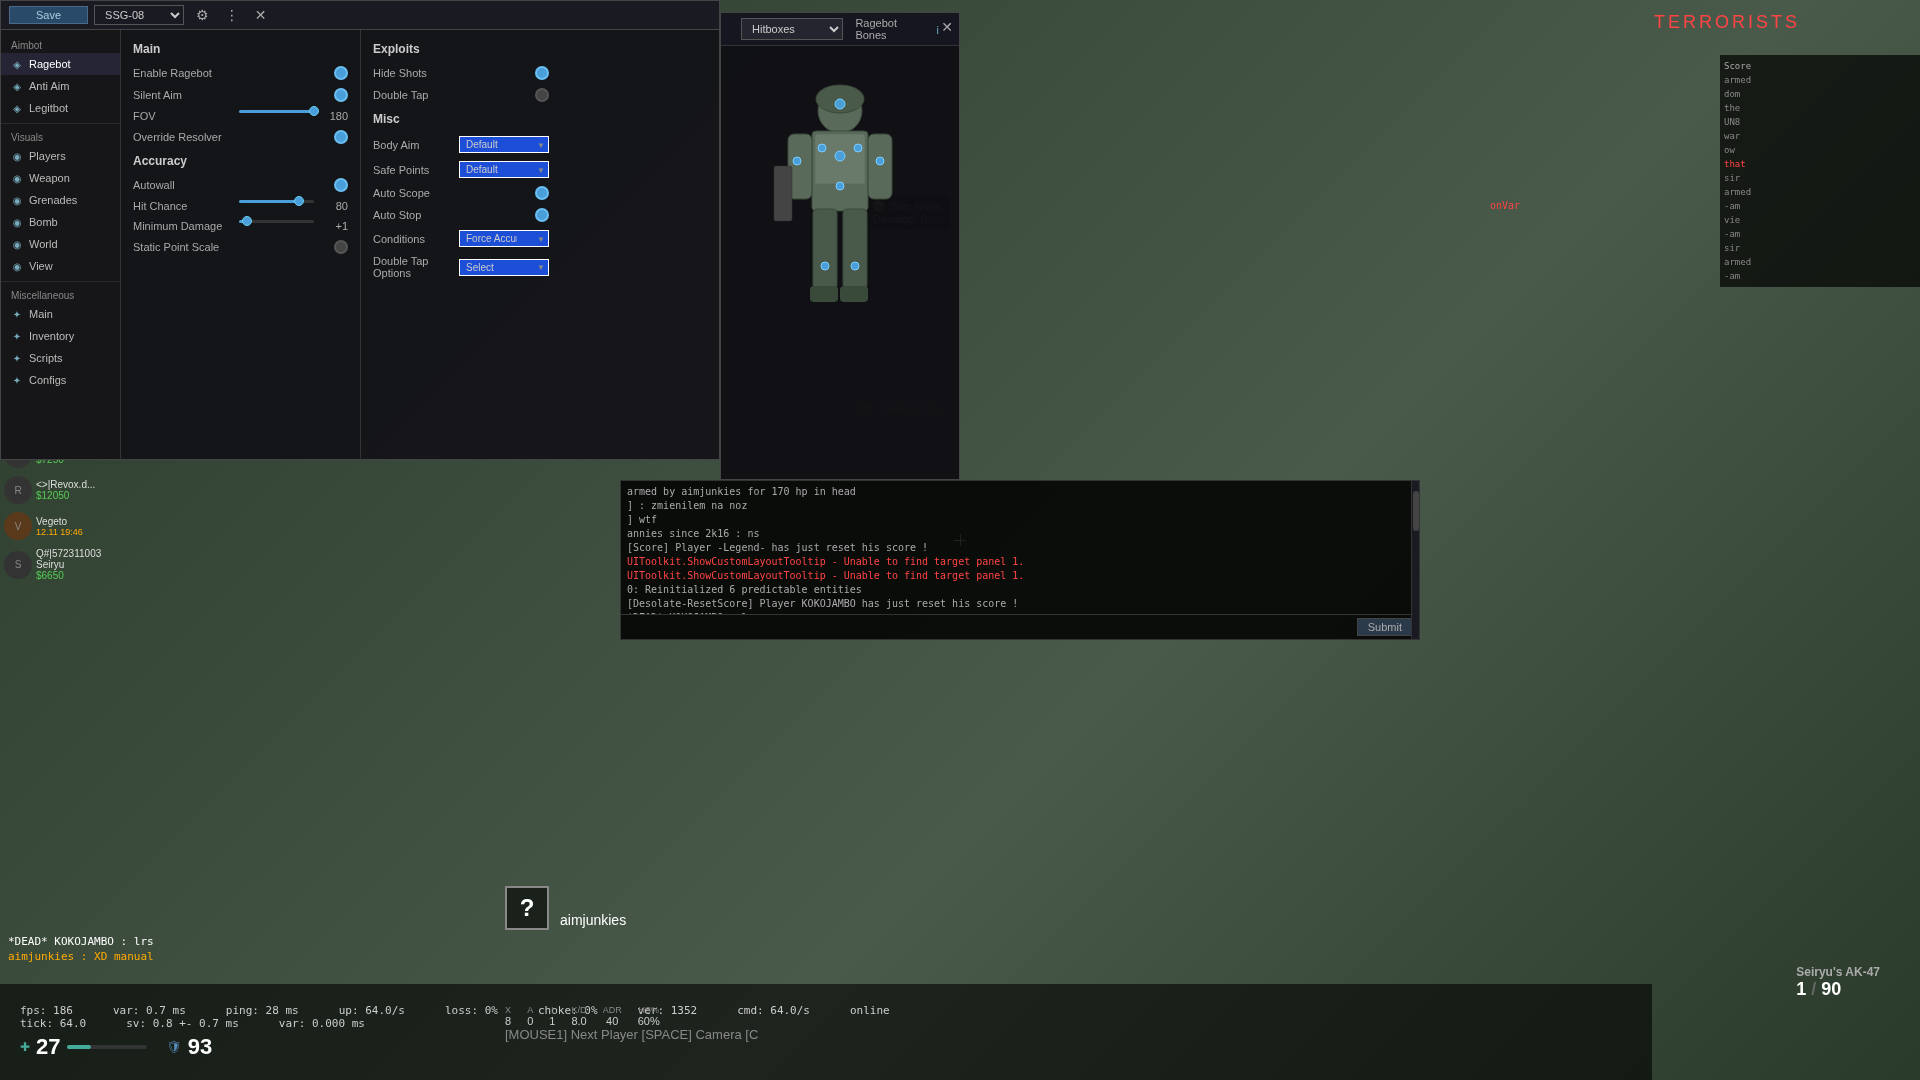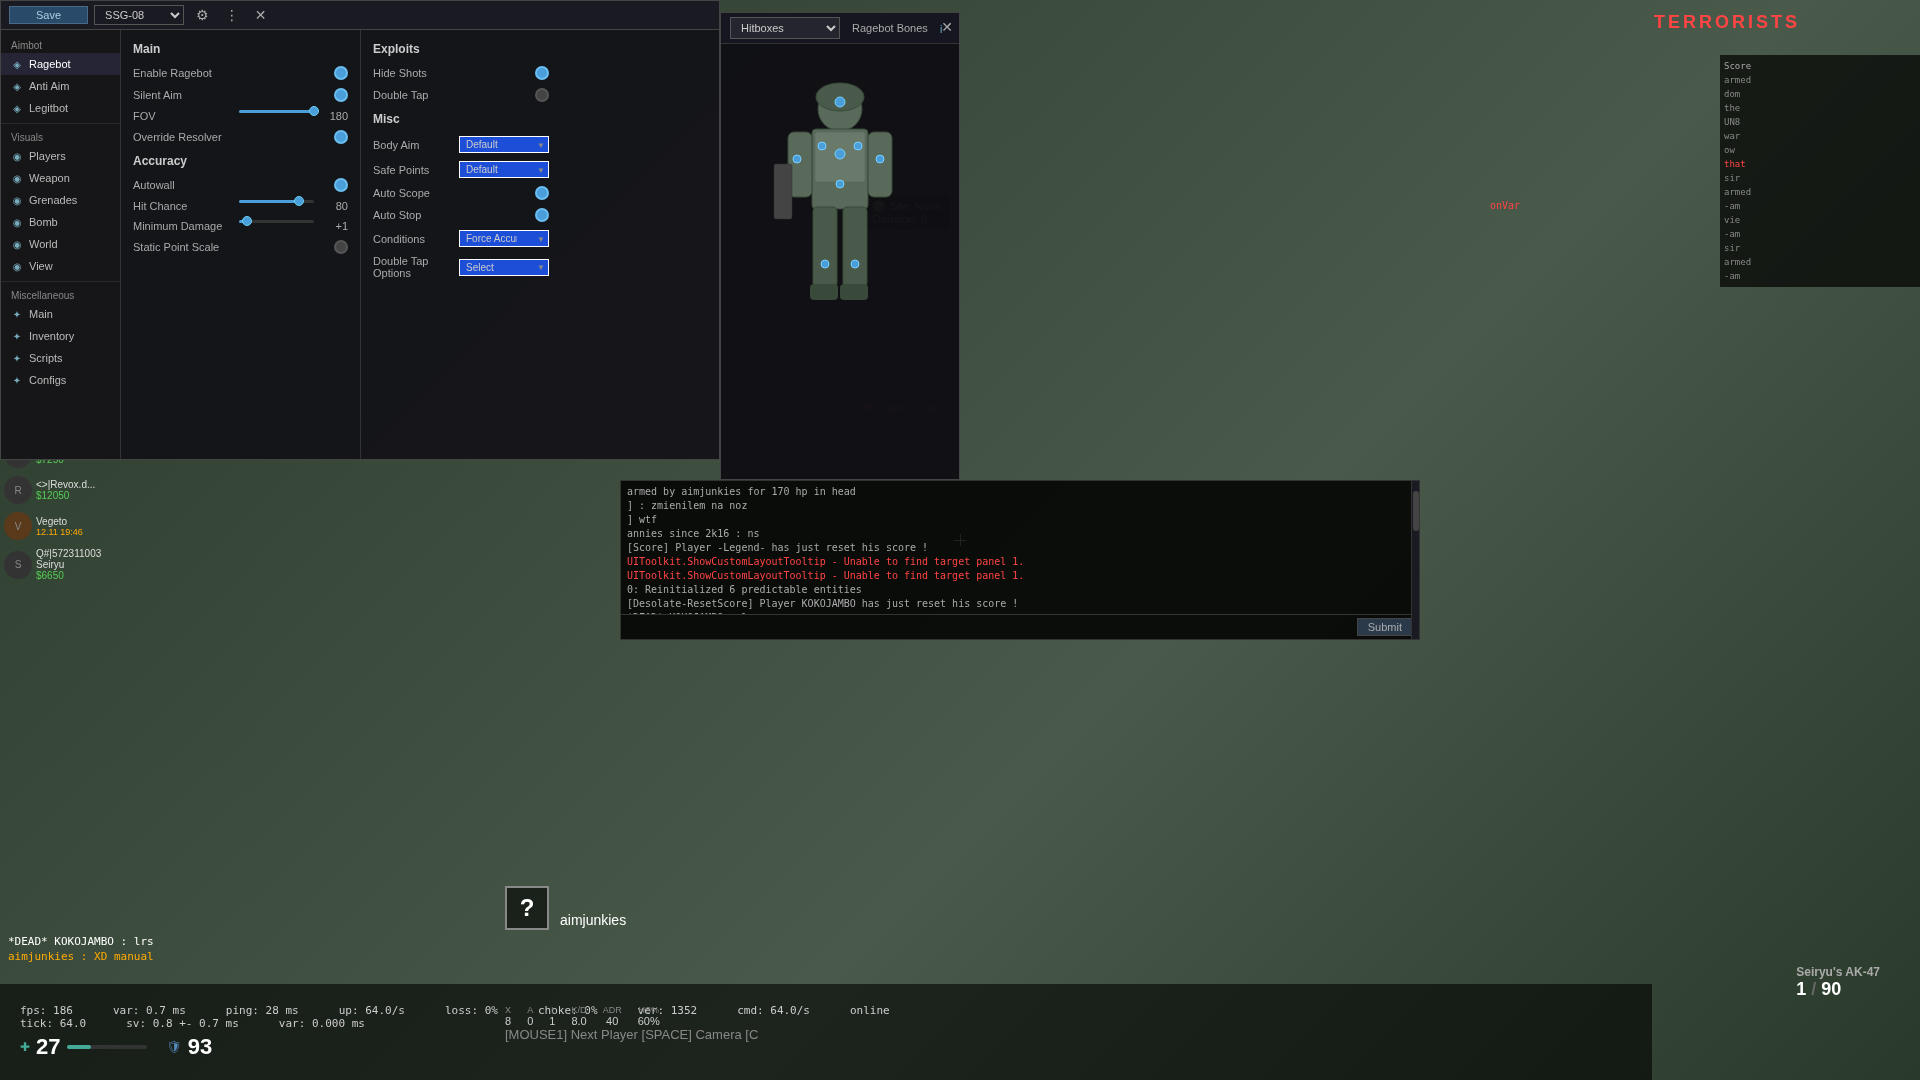--- a/index.html
+++ b/index.html
@@ -280,21 +280,21 @@
       right: 4px; top: 50%;
       transform: translateY(-50%);
       color: #888;
       font-size: 8px;
       pointer-events: none;
     }
 
     .bones-top-bar {
       display: flex;
       align-items: center;
-      padding: 4px 9px;
+      padding: 4px 20px;
       background: #161620;
       border-bottom: 1px solid #333;
       gap: 12px;
     }
 
     .bones-close-btn {
       position: absolute;
       right: 6px; top: 6px;
       background: none;
       border: none;
@@ -596,21 +596,21 @@
       z-index: 5;
     }
 
     
     .terrorists-label {
       position: absolute;
       top: 12px;
       right: 120px;
       color: #ff4444;
       font-size: 18px;
-      font-weight: bold;
+      font-weight: normal;
       letter-spacing: 3px;
       z-index: 7;
     }
 
     
     .scaffolding-label {
       position: absolute;
       top: 20px;
       left: 0;
       color: #888;

